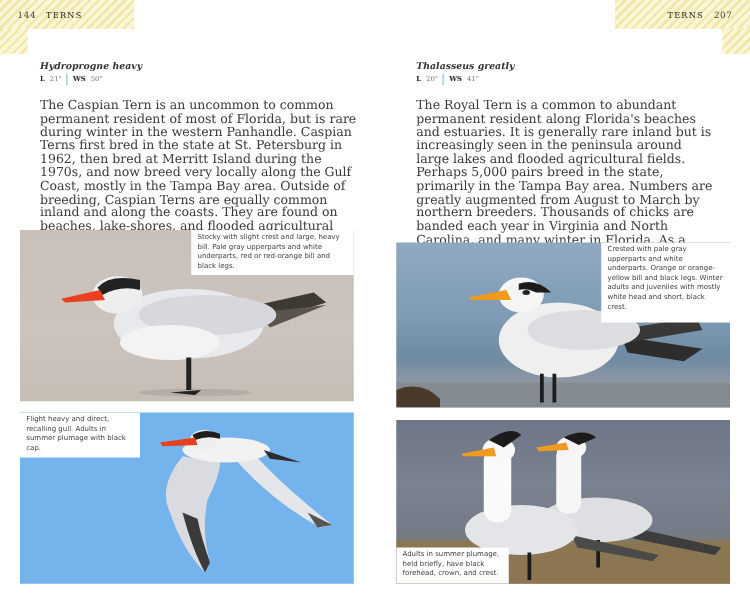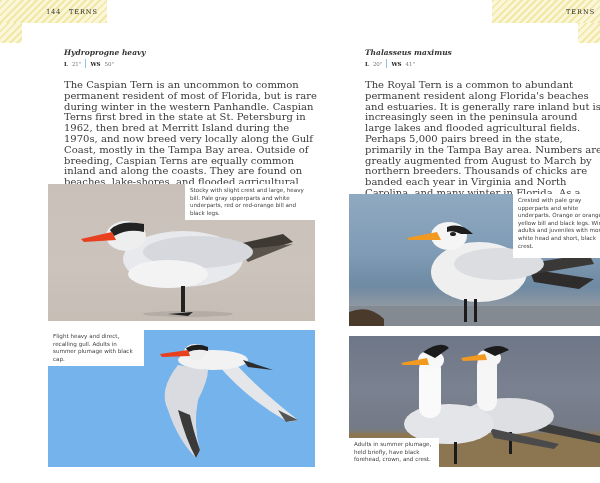--- a/index.html
+++ b/index.html
@@ -4,21 +4,21 @@
 <style>
   * { box-sizing: border-box; margin: 0; padding: 0; }
   html, body { width: 600px; height: 483px; background: #ffffff; overflow: hidden; }
   body { position: relative; font-family: "DejaVu Serif", serif; color: #2a2a2a; }
 
   .stripe {
     position: absolute;
     background-color: #fbf6d8;
     background-image: repeating-linear-gradient(135deg, #f1e7a6 0px, #f1e7a6 2px, #fbf6d8 2px, #fbf6d8 5px);
   }
-  .page { position: absolute; top: 0; height: 483px; width: 300px; margin-left: 32px; }
+  .page { position: absolute; top: 0; height: 483px; width: 300px; }
   .page-left { left: 0; }
   .page-right { left: 300px; }
 
   .running-head {
     position: absolute; top: 8px; font-size: 7px; letter-spacing: 0.5px;
     display: flex; gap: 8px; align-items: baseline;
   }
   .running-head .pg { font-family: "DejaVu Serif", serif; color: #444; font-size: 7px; }
   .running-head .sec { font-family: "DejaVu Serif", serif; font-weight: normal; letter-spacing: 1px; color: #1e1e1e; font-size: 6.5px; }
 
@@ -115,21 +115,21 @@
     <div class="caption" style="left:0;top:0;width:96px;">Flight heavy and direct, recalling gull. Adults in summer plumage with black cap.</div>
   </div>
 </div>
 
 <div class="page page-right">
   <div class="running-head" style="right:14px;">
     <span class="sec">TERNS</span>
     <span class="pg">207</span>
   </div>
 
-  <div class="sci" style="left:33px;top:48px;">Thalasseus maximus</div>
+  <div class="sci" style="left:33px;top:48px;">Thalasseus greatly</div>
 
   <div class="meas" style="left:33px;top:59px;">
     <b>L</b>
     <span>20"</span>
     <span class="sep"></span>
     <b>WS</b>
     <span>41"</span>
   </div>
 
   <p class="body-text" style="left:33px;top:80px;width:240px;">The Royal Tern is a common to abundant permanent resident along Florida's beaches and estuaries. It is generally rare inland but is increasingly seen in the peninsula around large lakes and flooded agricultural fields. Perhaps 5,000 pairs breed in the state, primarily in the Tampa Bay area. Numbers are greatly augmented from August to March by northern breeders. Thousands of chicks are banded each year in Virginia and North Carolina, and many winter in Florida. As a result, it is easier to find a metal-banded Royal Tern in the state than nearly any other species.</p>

